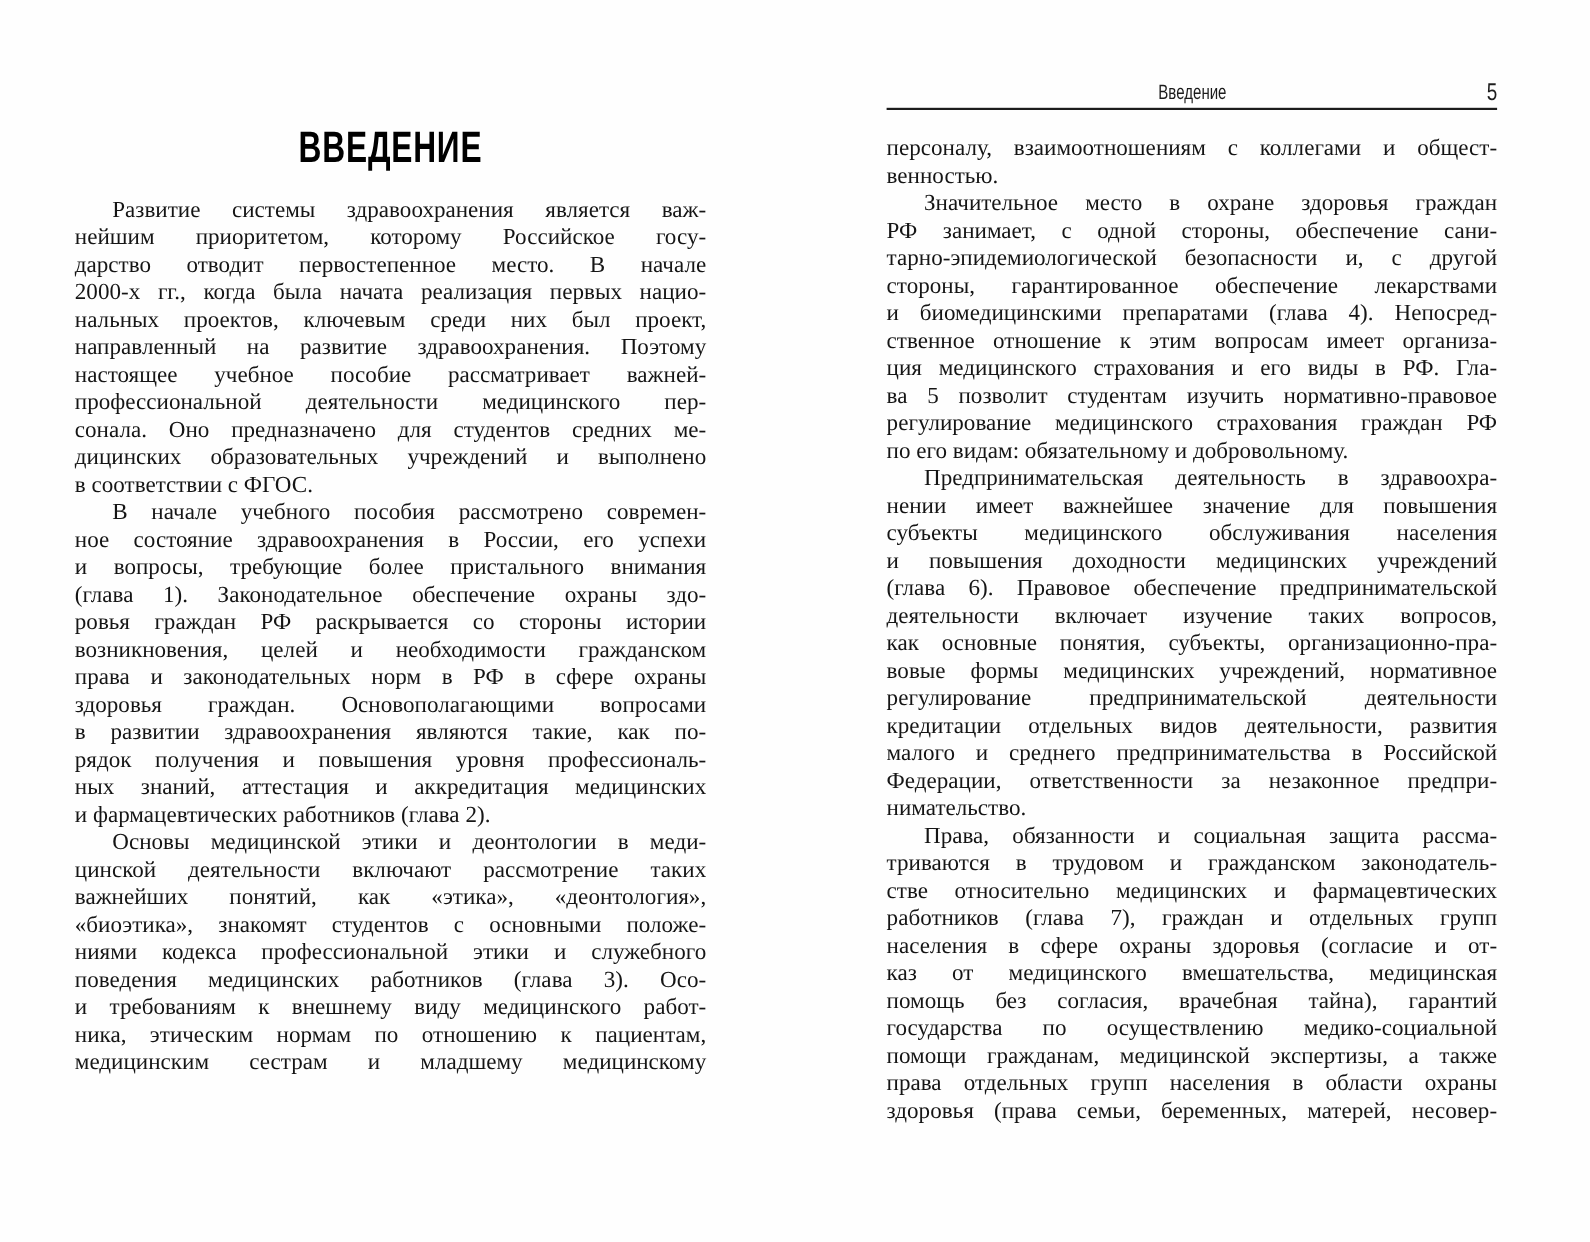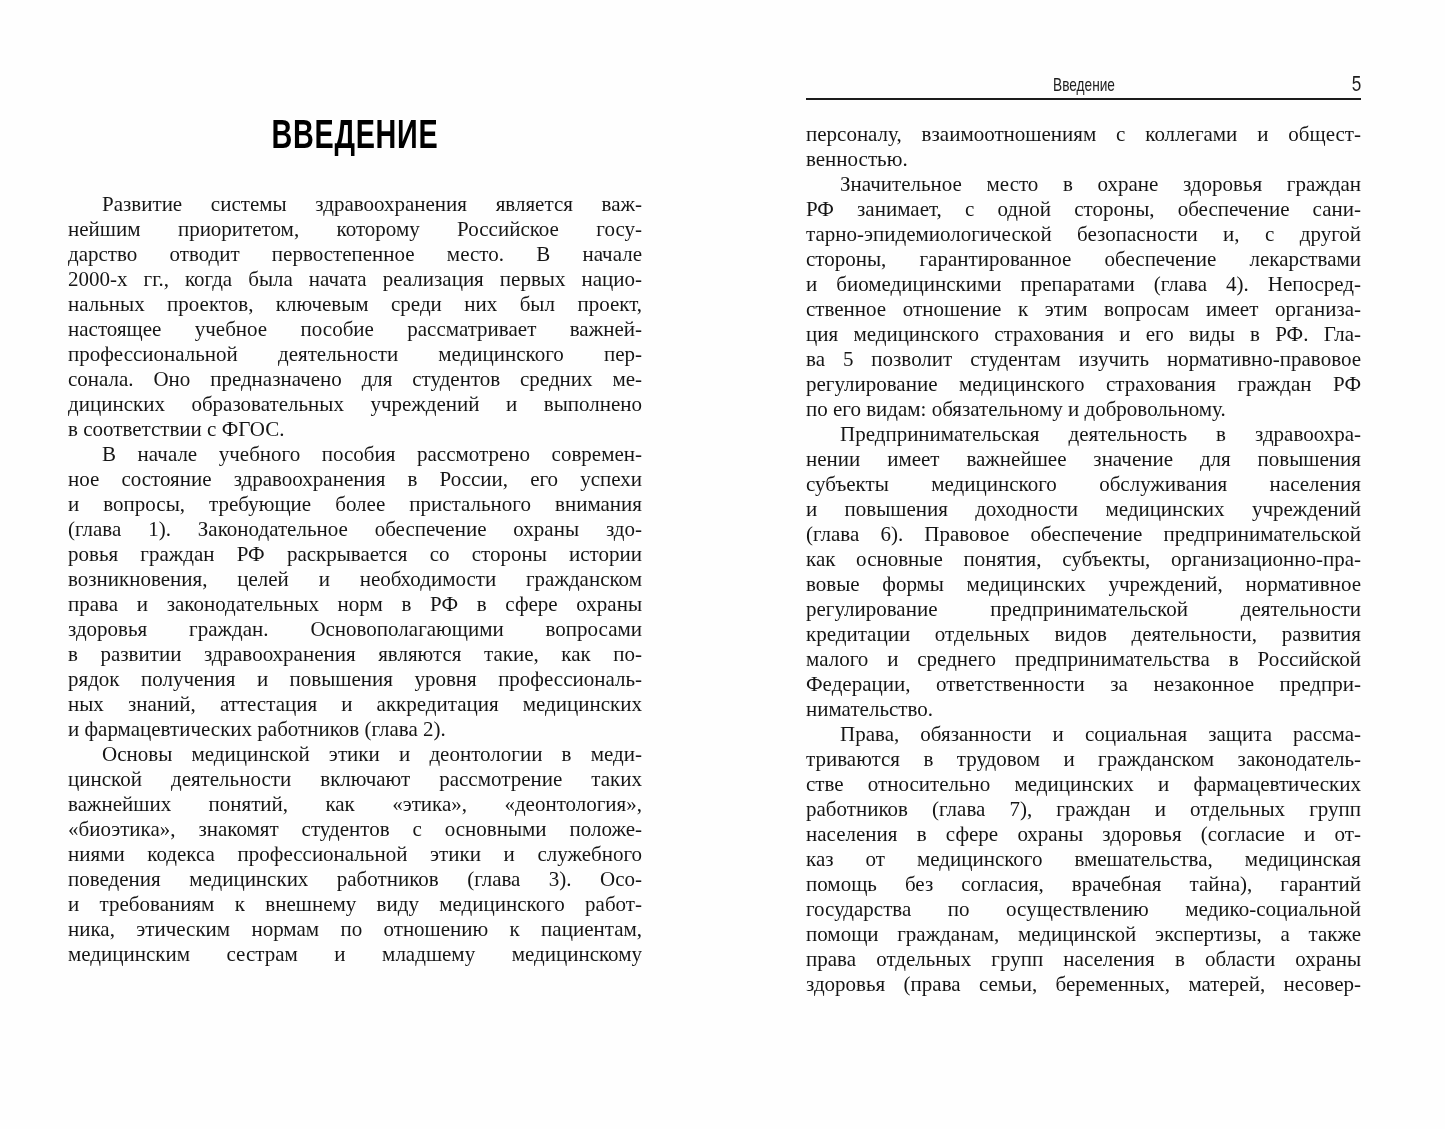--- a/index.html
+++ b/index.html
@@ -26,21 +26,21 @@
     font-size: 40px;
     line-height: 42px;
     color: #000000;
   }
   .chapter-title .condensed {
     display: inline-block;
     transform: scaleX(0.72);
     transform-origin: center center;
     letter-spacing: 1px;
   }
-  .page.left .body { margin-top: 37px; }
+  .page.left .body { margin-top: 23px; }
 
   
   .running-header {
     position: relative;
     height: 98px;
     border-bottom: 2.5px solid #1c1c1c;
     font-family: "Liberation Sans", sans-serif;
     color: #1c1c1c;
   }
   .header-title {
@@ -80,20 +80,21 @@
     <h1 class="chapter-title">
       <span class="condensed">ВВЕДЕНИЕ</span>
     </h1>
     <div class="body">
         <div class="paragraph">
           <div class="line indent">Развитие системы здравоохранения является важ-</div>
           <div class="line">нейшим приоритетом, которому Российское госу-</div>
           <div class="line">дарство отводит первостепенное место. В начале</div>
           <div class="line">2000-х гг., когда была начата реализация первых нацио-</div>
           <div class="line">нальных проектов, ключевым среди них был проект,</div>
+          <div class="line">направленный на развитие здравоохранения. Поэтому</div>
           <div class="line">настоящее учебное пособие рассматривает важней-</div>
           <div class="line">профессиональной деятельности медицинского пер-</div>
           <div class="line">сонала. Оно предназначено для студентов средних ме-</div>
           <div class="line">дицинских образовательных учреждений и выполнено</div>
           <div class="line last">в соответствии с ФГОС.</div>
         </div>
         <div class="paragraph">
           <div class="line indent">В начале учебного пособия рассмотрено современ-</div>
           <div class="line">ное состояние здравоохранения в России, его успехи</div>
           <div class="line">и вопросы, требующие более пристального внимания</div>
@@ -142,20 +143,21 @@
           <div class="line">ва 5 позволит студентам изучить нормативно-правовое</div>
           <div class="line">регулирование медицинского страхования граждан РФ</div>
           <div class="line last">по его видам: обязательному и добровольному.</div>
         </div>
         <div class="paragraph">
           <div class="line indent">Предпринимательская деятельность в здравоохра-</div>
           <div class="line">нении имеет важнейшее значение для повышения</div>
           <div class="line">субъекты медицинского обслуживания населения</div>
           <div class="line">и повышения доходности медицинских учреждений</div>
           <div class="line">(глава 6). Правовое обеспечение предпринимательской</div>
+          <div class="line">деятельности включает изучение таких вопросов,</div>
           <div class="line">как основные понятия, субъекты, организационно-пра-</div>
           <div class="line">вовые формы медицинских учреждений, нормативное</div>
           <div class="line">регулирование предпринимательской деятельности</div>
           <div class="line">кредитации отдельных видов деятельности, развития</div>
           <div class="line">малого и среднего предпринимательства в Российской</div>
           <div class="line">Федерации, ответственности за незаконное предпри-</div>
           <div class="line last">нимательство.</div>
         </div>
         <div class="paragraph">
           <div class="line indent">Права, обязанности и социальная защита рассма-</div>

